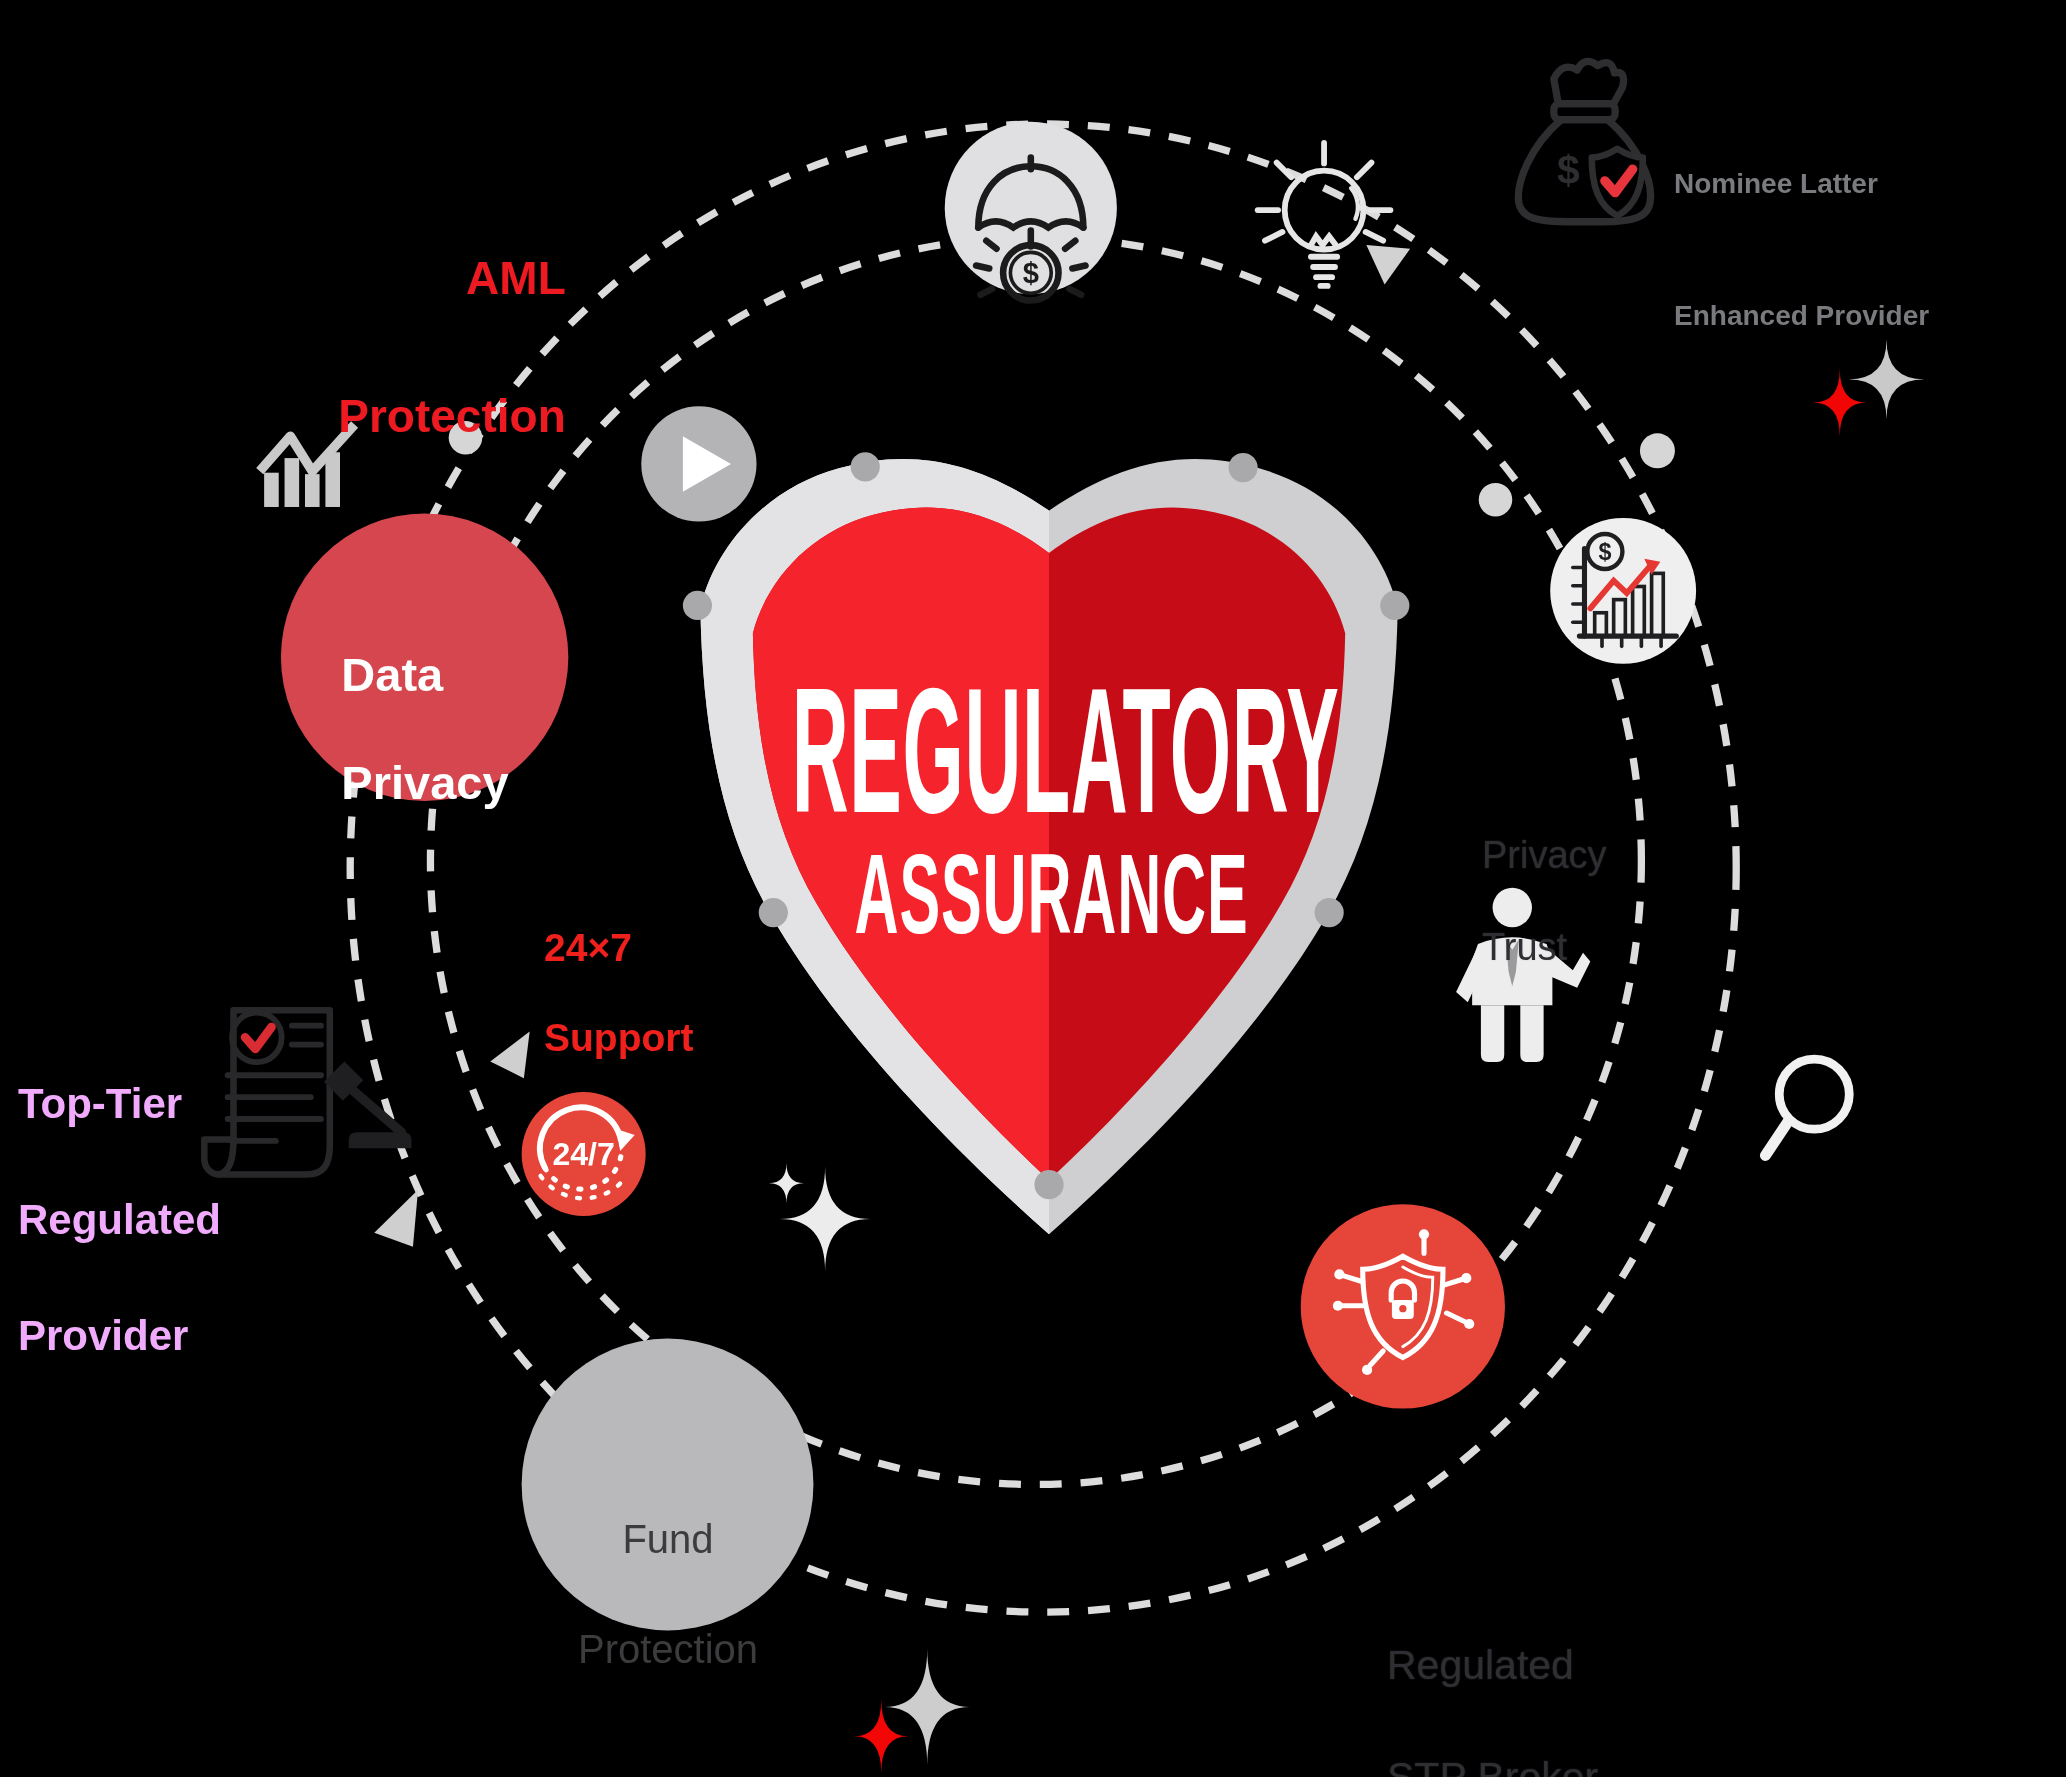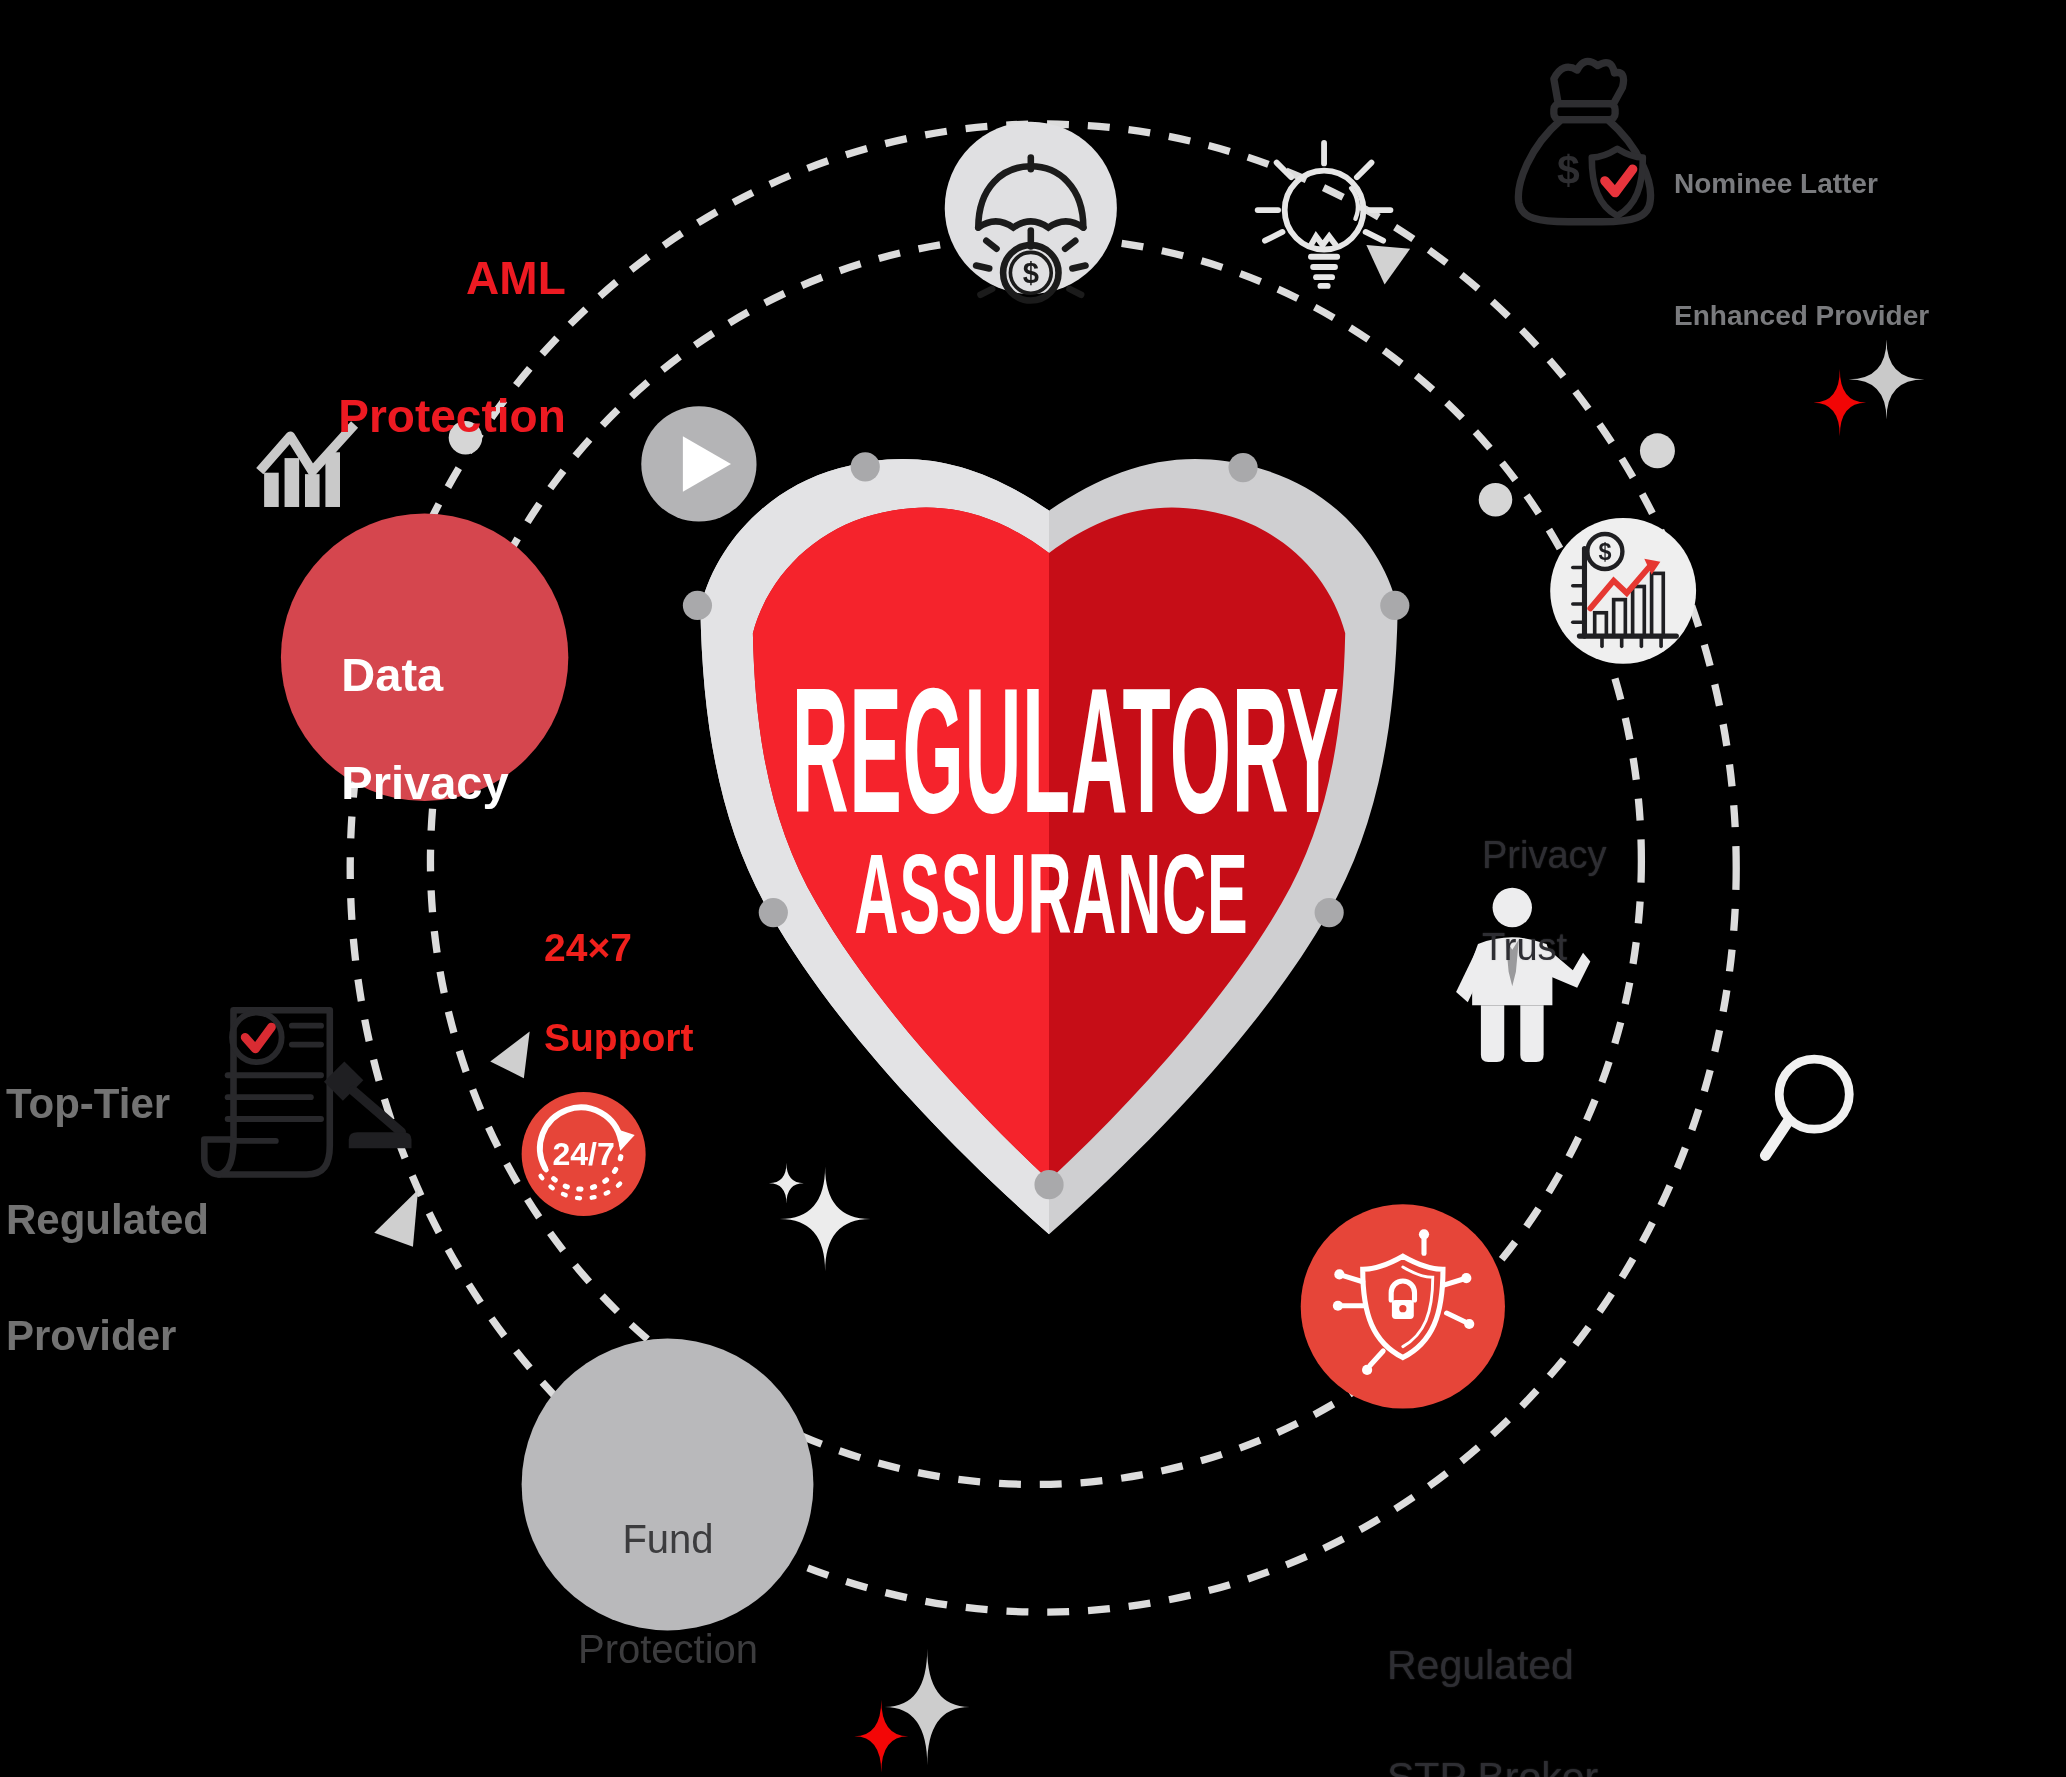--- a/index.html
+++ b/index.html
@@ -8,21 +8,21 @@
   .canvas svg.art{position:absolute;left:0;top:0;}
   .txt{position:absolute;white-space:pre-line;}
   .line{display:block;}
 
   .t-aml{left:452px;top:175px;transform:translateX(-50%);text-align:right;
          font-size:46px;font-weight:700;line-height:69px;color:#ed1a22;}
   .t-nominee{left:1674px;top:85px;font-size:28px;font-weight:700;line-height:66px;color:#7a7b7e;}
   .t-dp{left:425px;top:594px;transform:translateX(-50%);text-align:left;
         font-size:47px;font-weight:700;line-height:54px;color:#ffffff;}
   .t-support{left:544px;top:880px;font-size:39px;font-weight:700;line-height:45px;color:#f0201c;}
-  .t-toptier{left:6px;top:1017px;font-size:42px;font-weight:700;line-height:58px;color:#737373;}
+  .t-toptier{left:18px;top:1017px;font-size:42px;font-weight:700;line-height:58px;color:#f0abfc;}
   .t-fund{left:668px;top:1457px;transform:translateX(-50%);text-align:center;
           font-size:40px;font-weight:500;line-height:55px;color:#3c3c3e;}
   .t-client{left:1482px;top:786px;font-size:38px;font-weight:500;line-height:46px;color:#2e2e33;
             text-shadow:0 0 1.5px rgba(130,130,130,.35);}
   .t-stp{left:1387px;top:1581px;font-size:41px;font-weight:500;line-height:56px;color:#2e2e33;
          text-shadow:0 0 1.5px rgba(130,130,130,.35);}
   .t-reg{left:465px;top:661px;width:1167px;text-align:center;font-size:179px;font-weight:700;
          line-height:1;color:#ffffff;transform:scaleX(0.44);transform-origin:50% 50%;letter-spacing:1.5px;}
   .t-ass{left:614px;top:838px;width:875px;text-align:center;font-size:113px;font-weight:700;
          line-height:1;color:#ffffff;transform:scaleX(0.54);transform-origin:50% 50%;letter-spacing:1.5px;}

